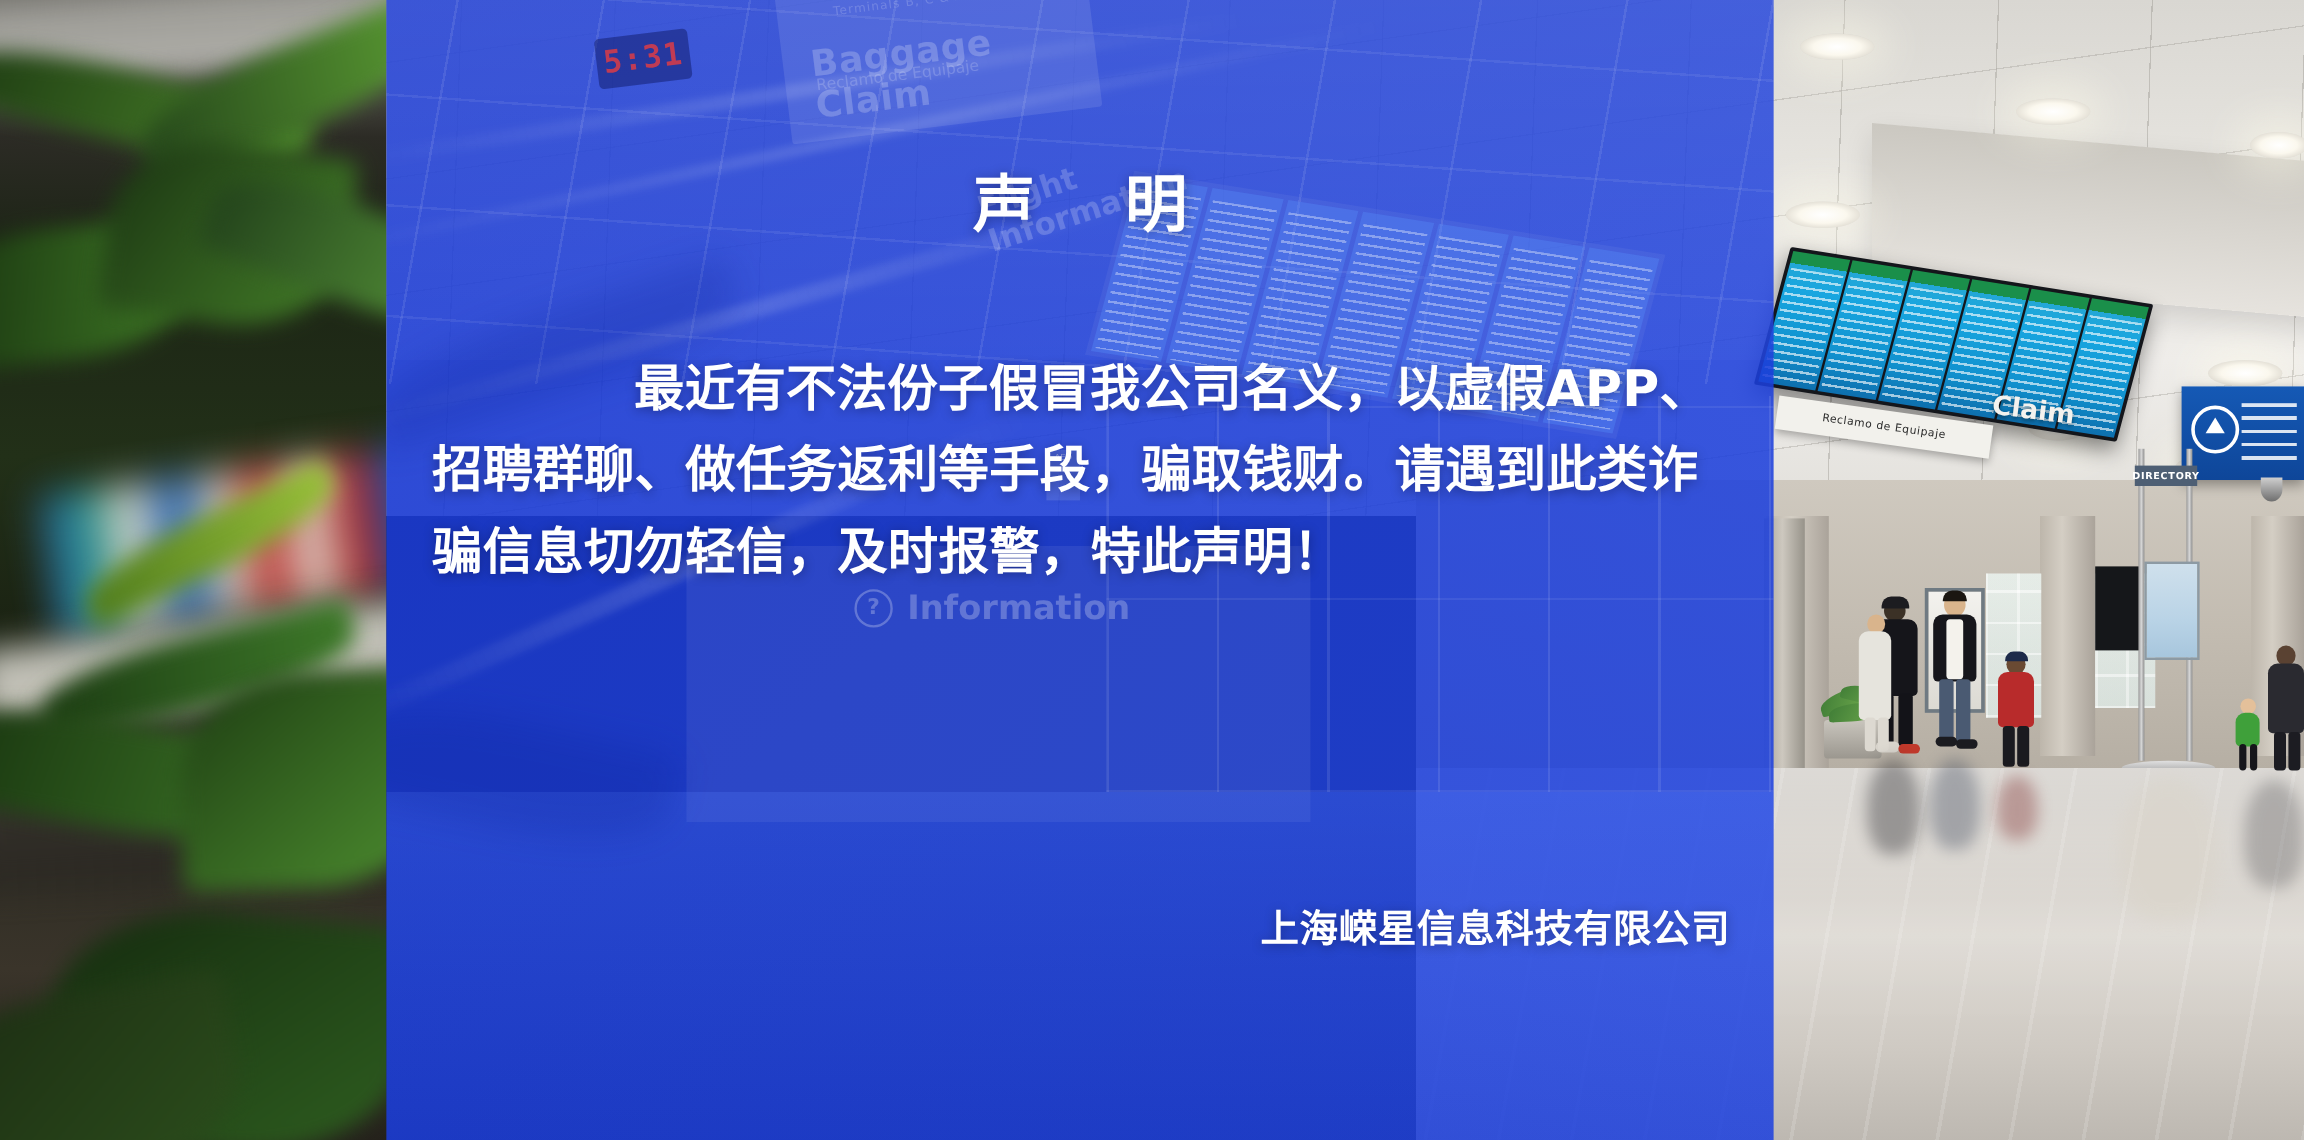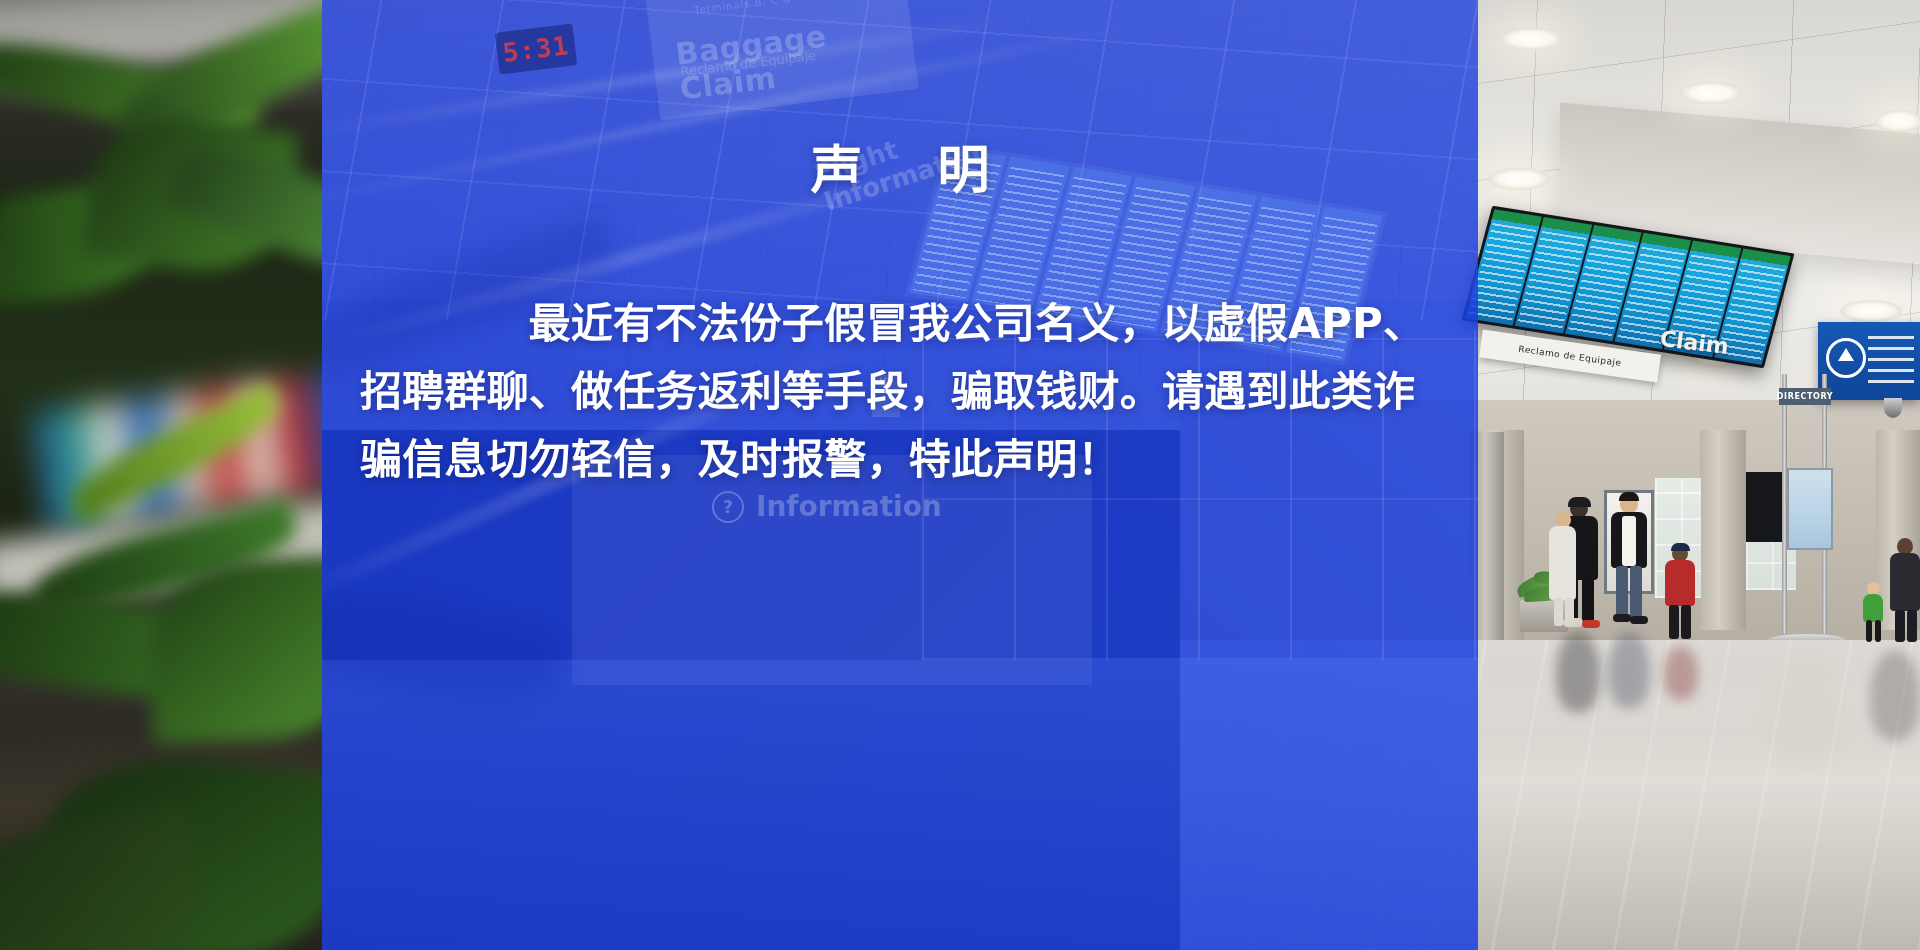--- a/index.html
+++ b/index.html
@@ -703,15 +703,16 @@
     <div class="bp-leafshadow" style="left:-40px;top:600px;width:280px;height:90px;transform:rotate(12deg);"></div>
   </div>
 
   <div class="content">
     <div class="title">声　明</div>
 
     <div class="body-text">
       <p class="indent">　　最近有不法份子假冒我公司名义，以虚假APP、招聘群聊、做任务返利等手段，骗取钱财。请遇到此类诈骗信息切勿轻信，及时报警，特此声明！</p>
     </div>
 
+    <div class="signature">上海嵘星信息科技有限公司</div>
   </div>
 
 </div>
 
 </body></html>

